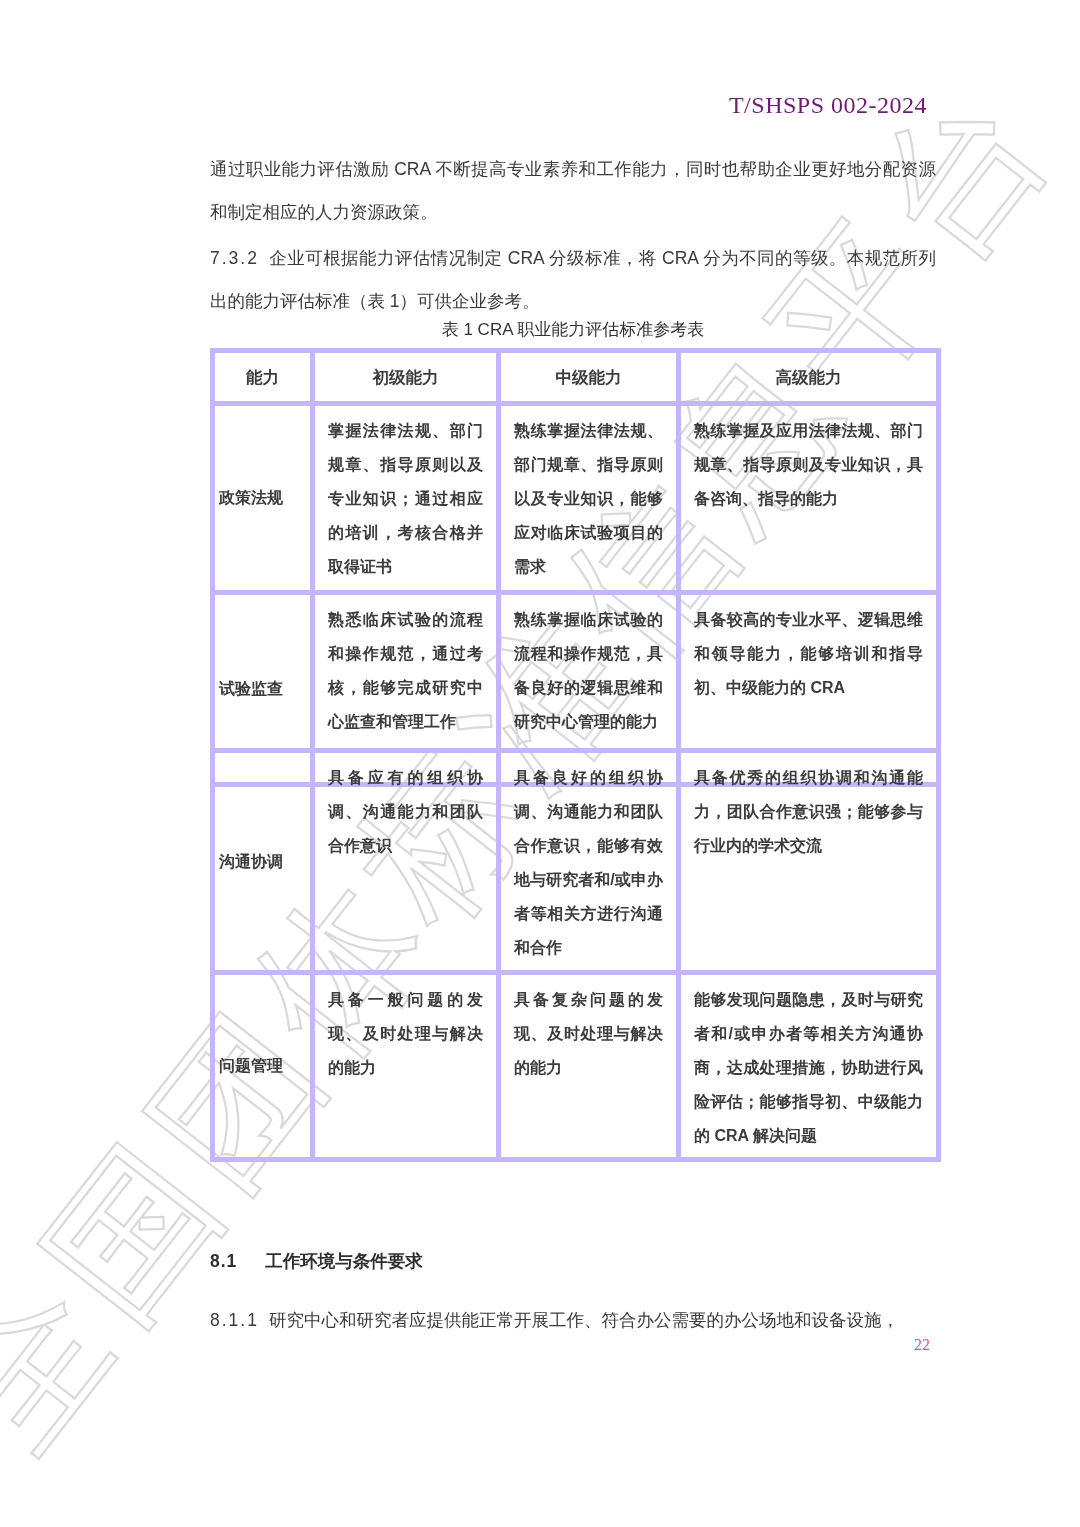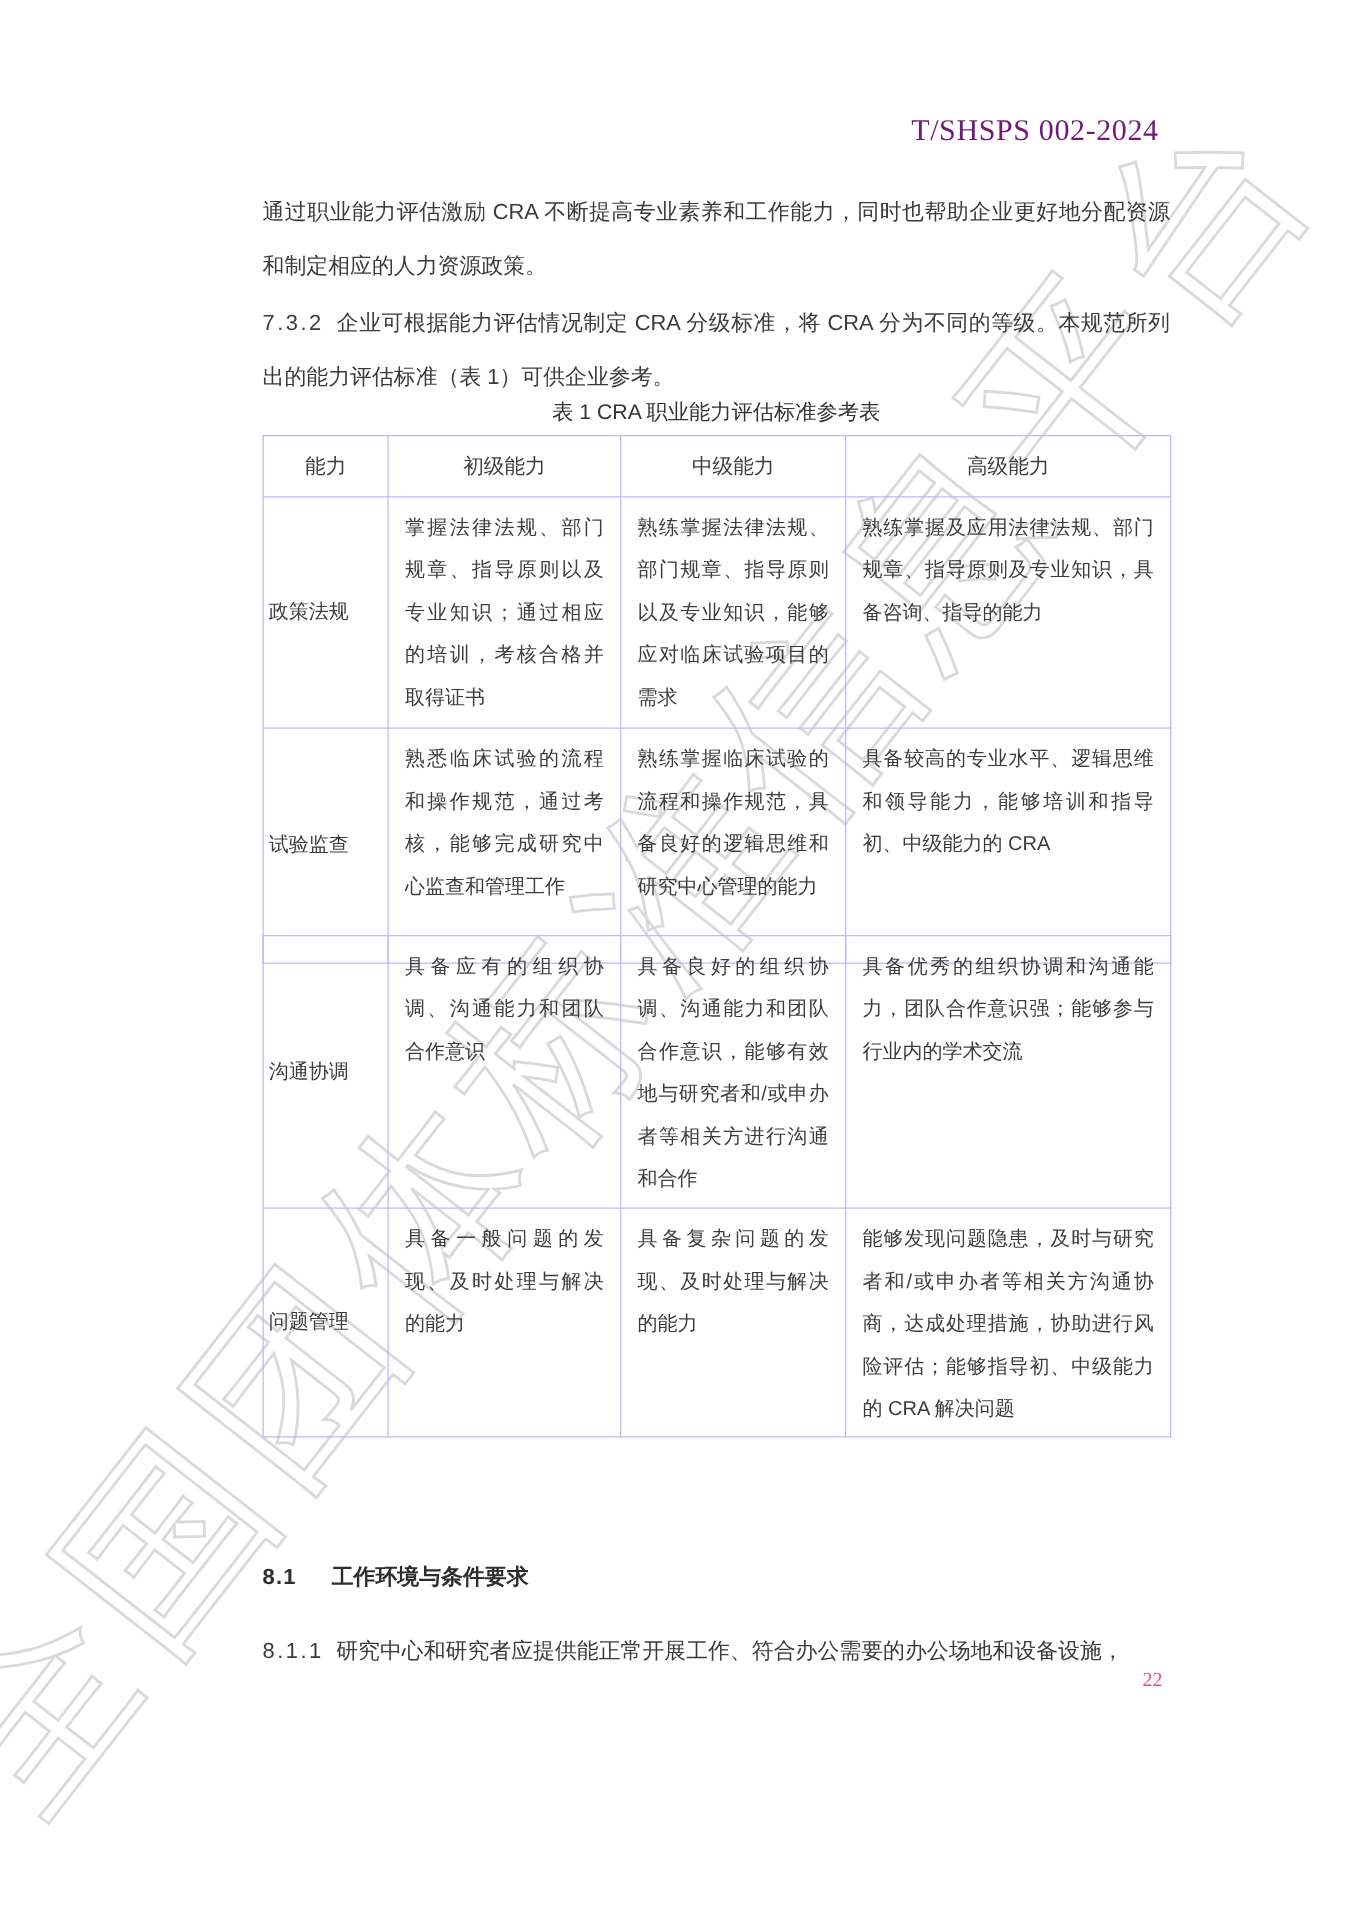--- a/index.html
+++ b/index.html
@@ -41,22 +41,22 @@
     width:726px;
     background:transparent;
   }
   #table-block-1 { top:348px; }
   #table-block-2 { top:748px; }
   .cap-table col.c-name   { width:100px; }
   .cap-table col.c-junior { width:186px; }
   .cap-table col.c-mid    { width:180px; }
   .cap-table col.c-senior { width:260px; }
   .cap-table th, .cap-table td {
-    border:1px solid #c4b5fd;
-    font-weight:normal;
+    border:5px solid #c4b5fd;
+    font-weight:bold;
     font-size:16px; color:#3c3c3c;
     vertical-align:top;
     padding:8px 13px 4px 13px;
     line-height:34px;
     text-align:justify;
     text-justify:inter-ideograph;
     overflow:hidden;
   }
   .cap-table th {
     text-align:center; vertical-align:middle;

